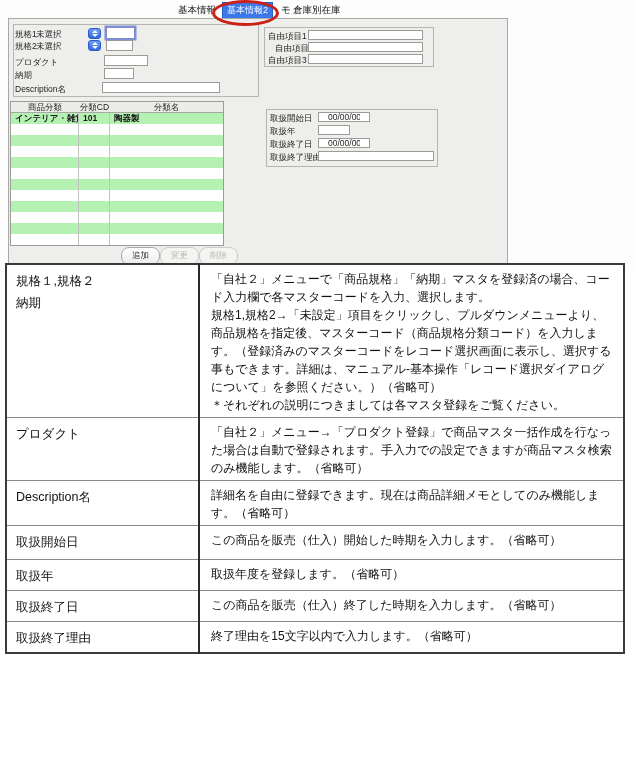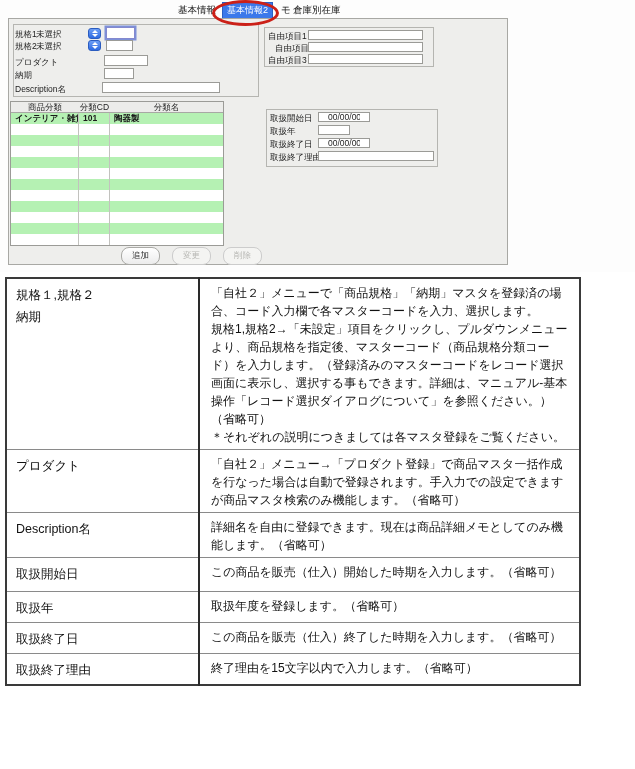--- a/index.html
+++ b/index.html
@@ -51,27 +51,27 @@
   .list-header span { font-size:8.5px; color:#222; text-align:center; line-height:11px; }
   .list-body { position:relative; }
   .list-row { display:grid; grid-template-columns:68px 31px 1fr; height:11px; }
   .list-row.green { background:#b5f1b3; }
   .list-row.white { background:#ffffff; }
   .list-row .cell { font-size:8.5px; font-weight:bold; color:#1a1a1a; line-height:11px;
                     padding-left:4px; white-space:nowrap; overflow:hidden;
                     border-right:1px solid #c2c2be; }
   .list-row .cell:last-child { border-right:none; }
 
-  .btn-row { position:absolute; left:112px; top:228px; display:flex; gap:12px; }
+  .btn-row { position:absolute; left:112px; top:228px; display:flex; }
   .mini-btn { font-size:8.5px; color:#333; background:linear-gradient(#ffffff,#ececec);
               border:1px solid #aaaaa6; border-radius:8px; padding:2px 10px; white-space:nowrap; }
   .mini-btn.disabled { color:#b8b8b4; border-color:#cccccc; background:#f4f4f2; }
 
   
-  .doc { position:absolute; left:5px; top:277px; width:576px; border-collapse:collapse;
+  .doc { position:absolute; left:5px; top:263px; width:620px; border-collapse:collapse;
          table-layout:fixed; background:#ffffff; border:2px solid #3a3a3a; }
   .doc td { border-top:1px solid #8a8a8a; vertical-align:top; color:#111;
             padding:5px 8px 3px 9px; }
   .doc tr:first-child td { border-top:none; }
   .doc td.term { width:193px; border-right:2px solid #2a2a2a; font-size:12.5px;
                  line-height:22px; white-space:pre-line; }
   .doc td.desc { font-size:12px; line-height:18px; white-space:pre-line; padding-left:11px; }
   .doc tr:nth-child(1) td { height:151px; }
   .doc tr:nth-child(2) td { height:50px; }
   .doc tr:nth-child(3) td { height:35px; }

